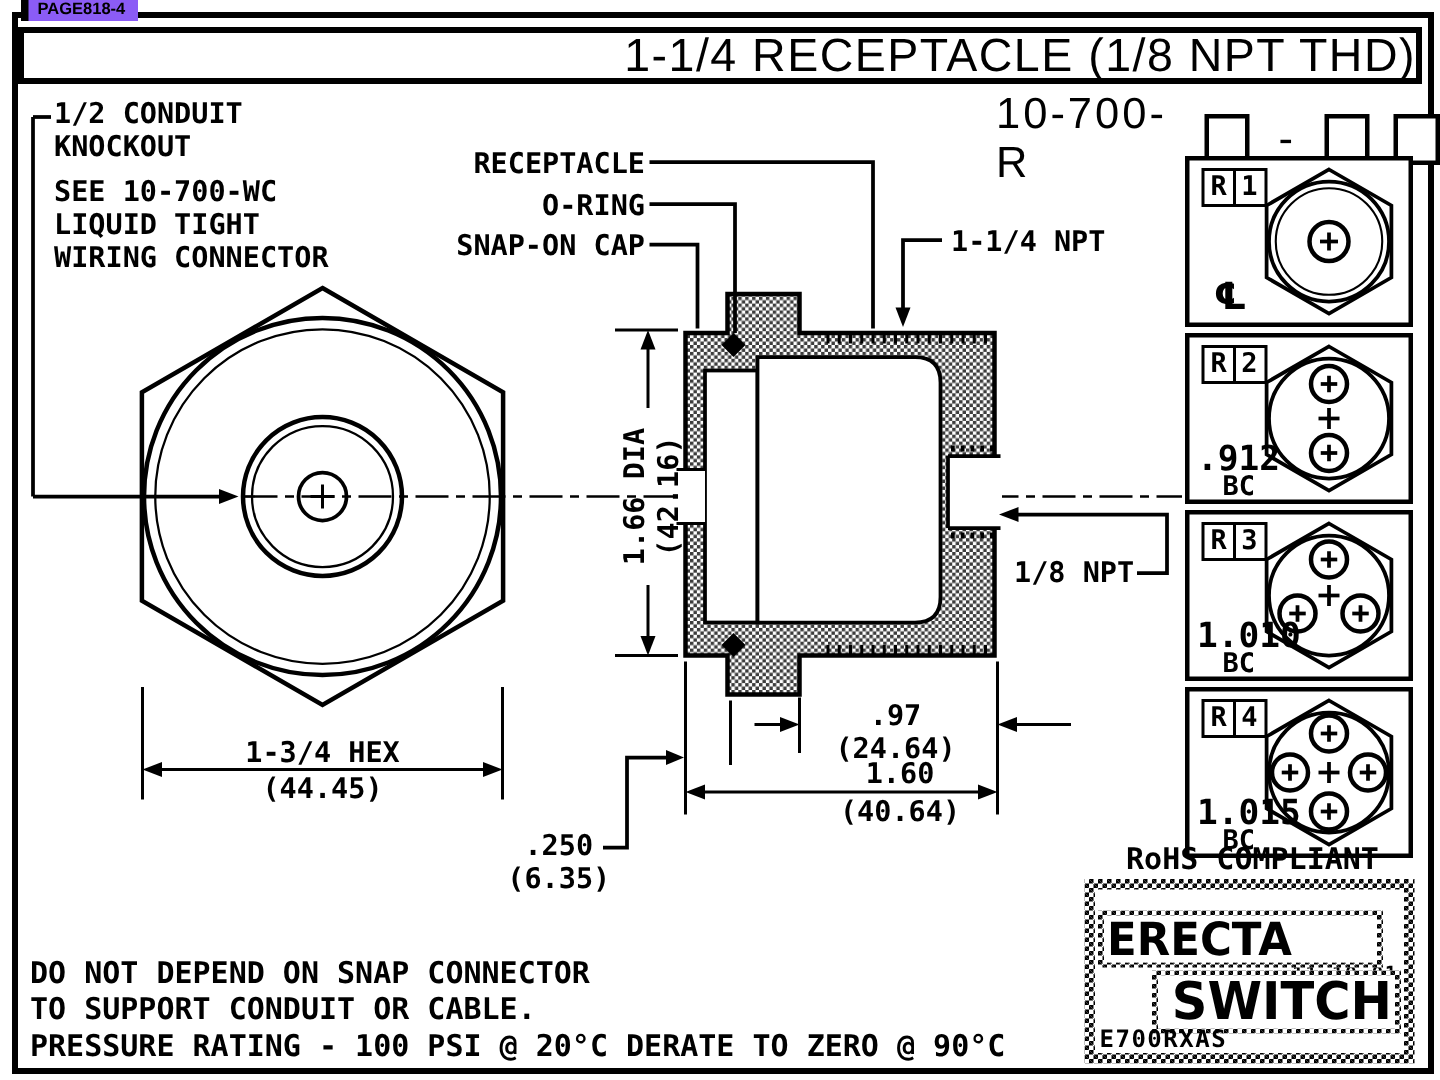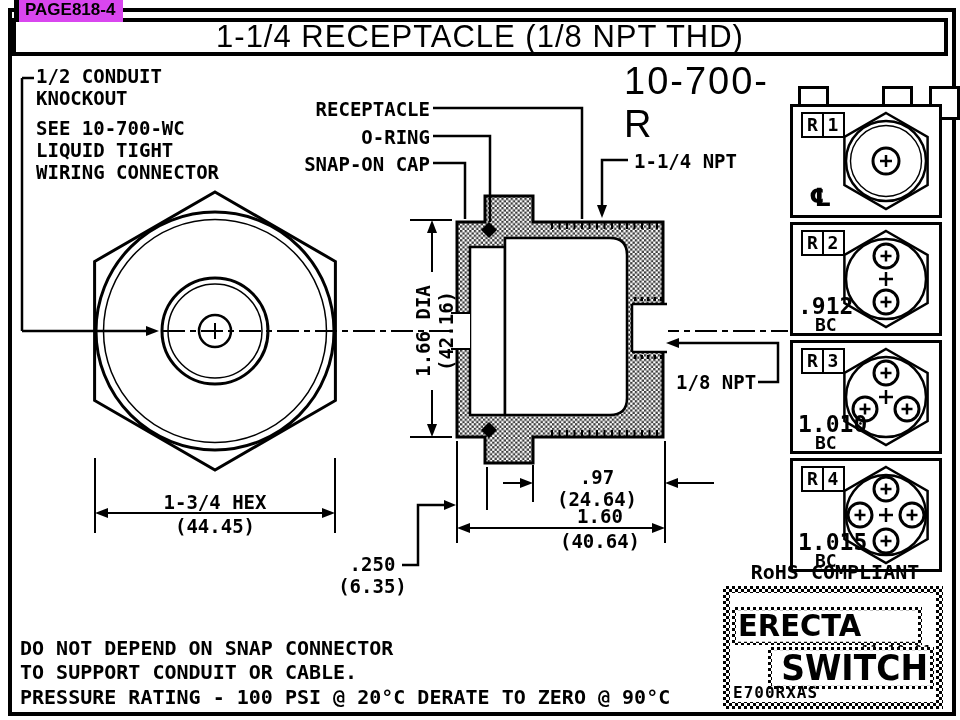--- a/index.html
+++ b/index.html
@@ -6,26 +6,26 @@
   body{width:960px;height:720px;position:relative;overflow:hidden;
        font-family:"DejaVu Sans Mono",monospace;color:#000;}
   .abs{position:absolute;}
   .t{position:absolute;font-family:"DejaVu Sans Mono",monospace;font-weight:bold;
      font-size:19px;line-height:20px;white-space:nowrap;}
   .ctr{text-align:center;}
   .rgt{text-align:right;}
   .rot{transform:translate(-50%,-50%) rotate(-90deg);}
   #frame{left:8px;top:8px;width:940px;height:700px;border:4px solid #000;}
   #titlebox{left:12px;top:18px;width:928px;height:30px;border:4px solid #000;
-     text-align:center;font-family:"Liberation Sans",sans-serif;font-size:31px;
+     text-align:right;font-family:"Liberation Sans",sans-serif;font-size:31px;
      line-height:30px;letter-spacing:1px;font-weight:500;}
-  #pagelabel{left:14px;top:0;background:#d946ef;padding:0 8px 2px 6px;border-left:5px solid #000;
-     font-family:"Liberation Sans",sans-serif;font-weight:bold;font-size:17px;}
-  #partnum{left:624px;top:60px;display:flex;align-items:center;gap:19px;
-     font-family:"Liberation Sans",sans-serif;font-size:38px;letter-spacing:2px;}
+  #pagelabel{left:14px;top:0;background:#8b5cf6;padding:0 8px 2px 6px;border-left:5px solid #000;
+     font-family:"Liberation Sans",sans-serif;font-weight:bold;font-size:11px;}
+  #partnum{left:664px;top:60px;display:flex;align-items:center;gap:19px;
+     font-family:"Liberation Sans",sans-serif;font-size:29px;letter-spacing:2px;}
   .pbox{display:inline-block;width:28px;height:28px;border:3px solid #000;background:#fff;}
   .pbox.joined{margin-left:-3px;}
   
   #rpanel{left:790px;top:104px;width:152px;}
   .rbox{position:relative;width:146px;height:108px;border:3px solid #000;margin-bottom:4px;background:#fff;}
   .rlabel{position:absolute;left:8px;top:5px;display:flex;}
   .rlabel span{display:inline-block;border:2.5px solid #000;width:19px;height:22px;
      text-align:center;font-size:18px;line-height:22px;font-weight:bold;}
   .rlabel span+span{margin-left:-2.5px;}
   .rval{position:absolute;left:5px;top:72px;font-weight:bold;font-size:23px;line-height:18px;}

